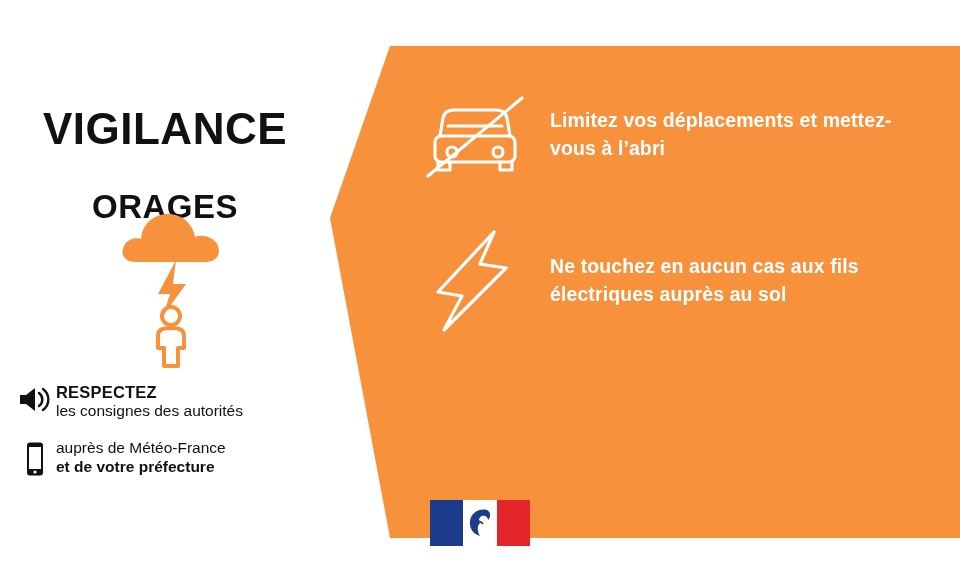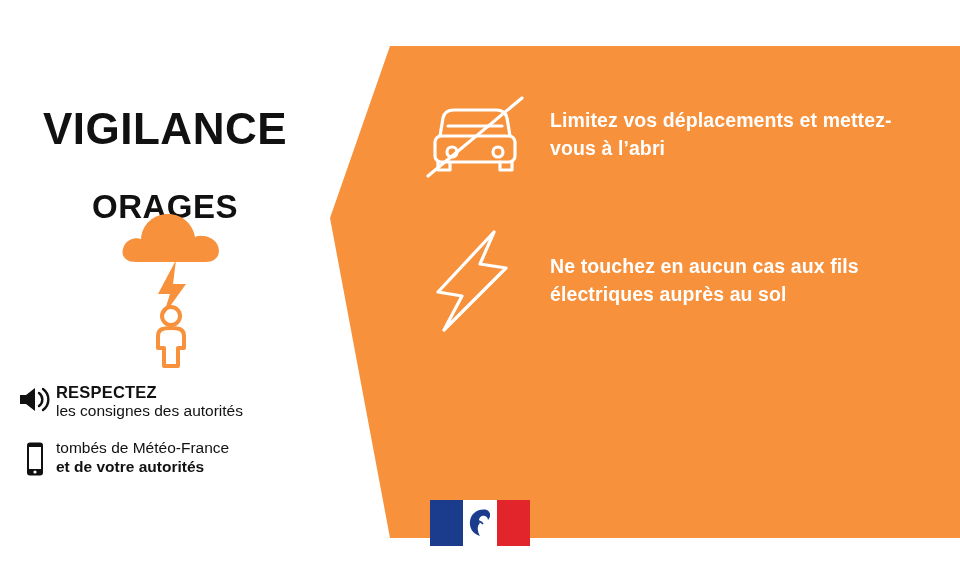--- a/index.html
+++ b/index.html
@@ -190,22 +190,22 @@
 
       <div class="note-row">
         <div class="note-icon">
           <svg width="24" height="36" viewBox="0 0 24 36" xmlns="http://www.w3.org/2000/svg">
             <rect x="4" y="1.5" width="16" height="33" rx="3" fill="#111111"></rect>
             <rect x="6" y="6" width="12" height="22" fill="#ffffff"></rect>
             <circle cx="12" cy="31" r="1.6" fill="#ffffff"></circle>
           </svg>
         </div>
         <div class="note-text">
-          <span class="note-sub">tombés de Météo-France</span>
-          <span class="note-sub2">et de votre autorités</span>
+          <span class="note-sub">auprès de Météo-France</span>
+          <span class="note-sub2">et de votre préfecture</span>
         </div>
       </div>
 
     </div>
   </div>
 
   <div class="orange-panel"></div>
   <div class="notch-top"></div>
   <div class="notch-bottom"></div>
 

